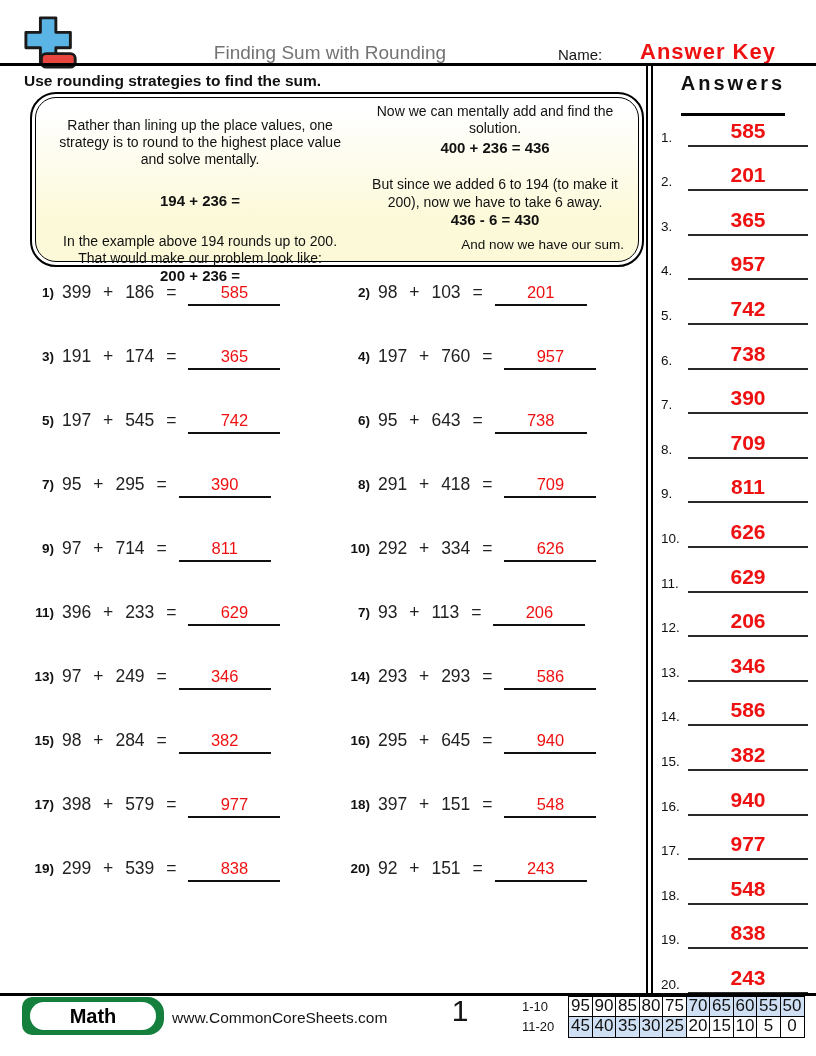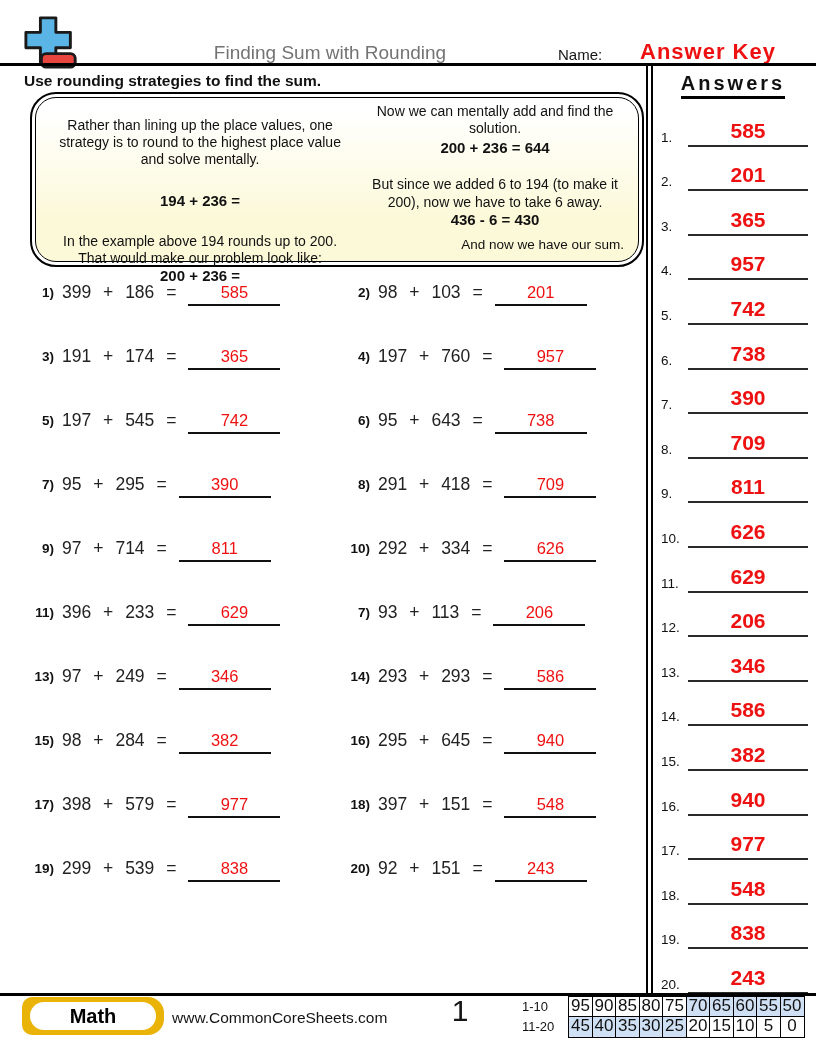--- a/index.html
+++ b/index.html
@@ -49,30 +49,30 @@
   .problem { display:flex; align-items:flex-start; white-space:nowrap; }
   .pnum { font-weight:bold; font-size:13.5px; min-width:28px; text-align:right; margin-right:8px; padding-top:4px; }
   .expr { font-size:17.5px; color:#222; word-spacing:7px; padding-top:1px; }
   .ansline { display:inline-block; min-width:92px; height:25px; border-bottom:2px solid #111;
              text-align:center; margin-left:12px; padding:0 6px; }
   .ansval { color:#ee1111; font-size:16.5px; line-height:23px; }
 
   
   .answers-title-wrap { position:absolute; left:657px; top:72px; width:152px; text-align:center; }
   .answers-title { display:inline-block; font-size:20px; font-weight:bold; letter-spacing:3px;
-                   border-bottom:3px solid #000; padding-bottom:1px; }
+                   border-bottom:3px solid #000; padding-bottom:18px; }
   .answers-list { position:absolute; left:656px; top:102px; width:157px; }
   .ans-item { height:44.6px; display:flex; align-items:flex-end; padding-left:5px; }
   .ans-num { flex:0 0 27px; font-size:13.5px; padding-bottom:2px; }
   .ans-line { flex:1; border-bottom:2px solid #2a2a2a; text-align:center; margin-right:5px; }
   .ans-val { display:inline-block; color:#ee1111; font-weight:bold; font-size:21px; line-height:1; padding-bottom:4px; }
 
   
   .footer-line { position:absolute; left:0; top:993px; width:816px; height:3px; background:#000; }
-  .math-logo { position:absolute; left:22px; top:997px; width:142px; height:38px; background:#eab308;
+  .math-logo { position:absolute; left:22px; top:997px; width:142px; height:38px; background:#15803d;
                border-radius:10px 16px 16px 10px; display:flex; align-items:center; justify-content:center; }
   .math-pill { background:#fff; width:126px; height:28px; border-radius:16px;
                display:flex; align-items:center; justify-content:center;
                font-weight:bold; font-size:20px; color:#000; }
   .website { position:absolute; left:172px; top:1009px; font-size:15.5px; color:#151515; }
   .page-num { position:absolute; left:428px; top:994px; width:64px; text-align:center; font-size:30px; color:#151515; }
   .score-table { position:absolute; left:522px; top:996px; }
   .score-row { display:flex; height:21.5px; }
   .score-row + .score-row { margin-top:-1.5px; }
   .score-label { width:46px; text-align:left; padding-right:5px; font-size:13px; line-height:21.5px; }
@@ -100,21 +100,21 @@
   <div class="example-outer">
     <div class="example-inner">
       <div class="ex-col ex-left">
         <div class="ex-p1">Rather than lining up the place values, one strategy is to round to the highest place value and solve mentally.</div>
         <div class="ex-eq ex-eq1">194 + 236 =</div>
         <div class="ex-p2">In the example above 194 rounds up to 200. That would make our problem look like:</div>
         <div class="ex-eq">200 + 236 =</div>
       </div>
       <div class="ex-col ex-right">
         <div class="ex-p1">Now we can mentally add and find the solution.</div>
-        <div class="ex-eq ex-eq1">200 + 236 = 644</div>
+        <div class="ex-eq ex-eq1">400 + 236 = 436</div>
         <div class="ex-p2">But since we added 6 to 194 (to make it 200), now we have to take 6 away.</div>
         <div class="ex-eq ex-eq2">436 - 6 = 430</div>
         <div class="ex-closing">And now we have our sum.</div>
       </div>
     </div>
   </div>
 
   <div class="problems">
 
       <div class="problem">

